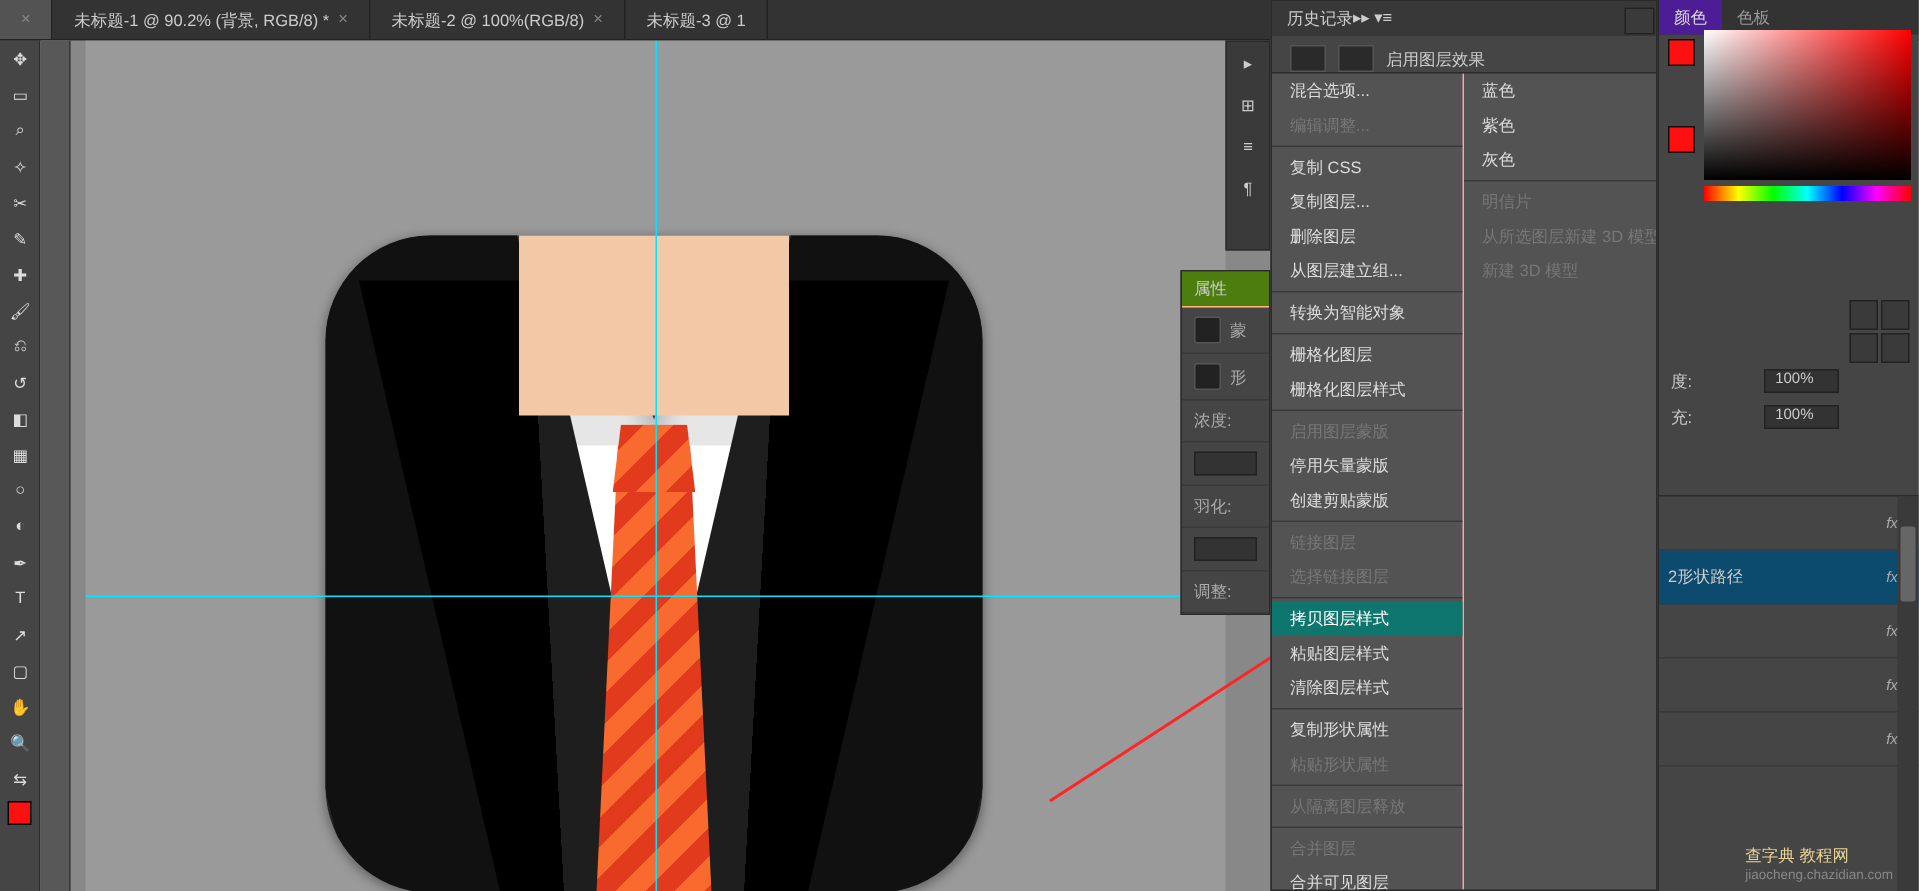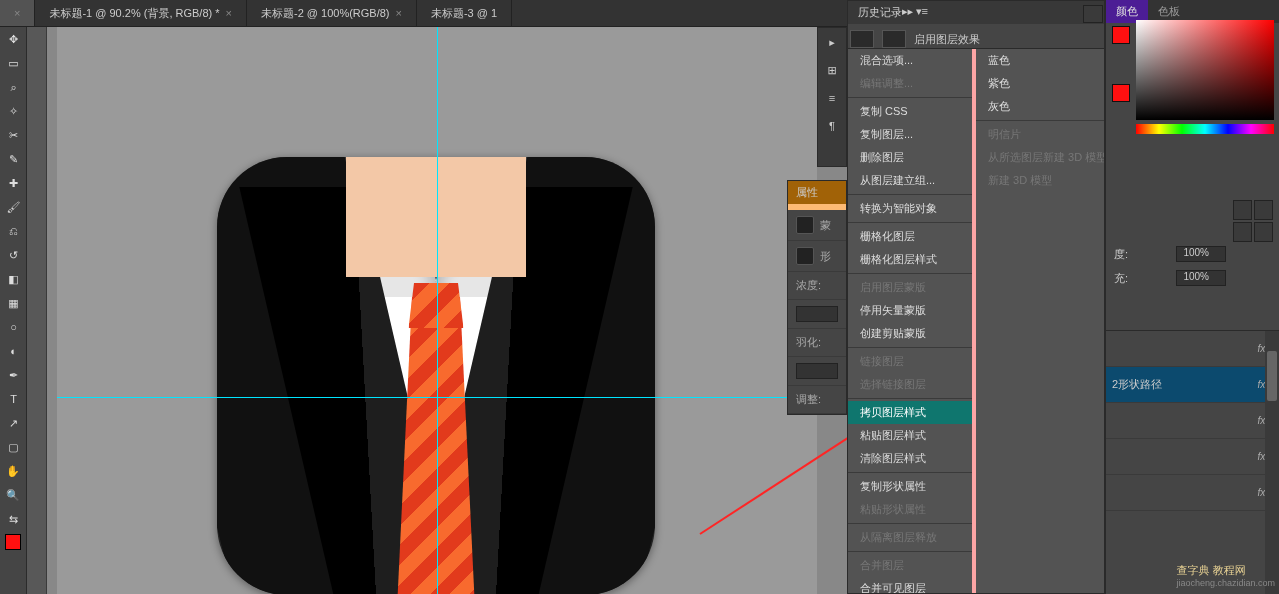--- a/index.html
+++ b/index.html
@@ -38,35 +38,35 @@
 .guide-v { position: absolute; top: 0; bottom: 0; width: 1px; background: #00e5ff; left: 380px; }
 
 
 .arrow { position: absolute; background: #ff2525; height: 2px; transform-origin: left center; }
 .arrow::after { content: ""; position: absolute; right: -1px; top: -4px; border: 5px solid transparent; border-left: 10px solid #ff2525; }
 .arrow1 { left: 700px; top: 533px; width: 225px; transform: rotate(-33deg); }
 .arrow2 { left: 918px; top: 383px; width: 230px; transform: rotate(-48deg); }
 
 
 .props { position: absolute; right: 432px; top: 180px; width: 60px; background: #454545; border: 1px solid #2a2a2a; }
-.props-tab { background: #a16207; padding: 4px 8px; color: #ccc; border-bottom: 6px solid #fdba74; }
+.props-tab { background: #4d7c0f; padding: 4px 8px; color: #ccc; border-bottom: 1px solid #fdba74; }
 .props-row { padding: 6px 8px; display: flex; align-items: center; gap: 6px; border-bottom: 1px solid #3a3a3a; color: #aaa; }
 .props-icon { width: 18px; height: 18px; background: #222; border: 1px solid #555; border-radius: 2px; }
 .props-label { font-size: 11px; }
 .props-input { flex: 1; height: 16px; background: #333; border: 1px solid #222; }
 
 
 .history { position: absolute; right: 174px; top: 0; width: 258px; height: 52px; background: #454545; border: 1px solid #2a2a2a; }
 .history-tab { padding: 4px 10px; background: #383838; display: flex; justify-content: flex-start; }
-.history-row { padding: 6px 2px; display: flex; align-items: center; gap: 8px; }
+.history-row { padding: 6px 12px; display: flex; align-items: center; gap: 8px; }
 .history-thumb { width: 24px; height: 18px; background: #2a2a2a; border: 1px solid #555; }
 
 
 .ctx { position: absolute; right: 174px; top: 48px; width: 258px; bottom: 0; background: #535353; border: 1px solid #2a2a2a; overflow: hidden; }
-.ctx-col1 { position: absolute; left: 0; top: 0; width: 128px; bottom: 0; border-right: 4px solid #fca5a5; }
+.ctx-col1 { position: absolute; left: 0; top: 0; width: 128px; bottom: 0; border-right: 1px solid #fca5a5; }
 .ctx-col2 { position: absolute; left: 128px; top: 0; right: 0; bottom: 0; }
 .ctx-item { padding: 4px 12px; color: #ddd; cursor: pointer; white-space: nowrap; overflow: hidden; }
 .ctx-item.disabled { color: #777; }
 .ctx-sep { height: 1px; background: #3a3a3a; margin: 2px 0; }
 .ctx-item.sel { background: #0f766e; color: #fff; }
 
 
 .rcol { position: absolute; right: 0; top: 0; width: 174px; bottom: 0; background: #454545; border-left: 1px solid #2a2a2a; }
 .rcol-tabs { display: flex; background: #333; }
 .rcol-tab { padding: 4px 10px; color: #999; }
@@ -88,21 +88,21 @@
 .layer-row { height: 36px; display: flex; align-items: center; padding: 0 6px; border-bottom: 1px solid #3a3a3a; gap: 6px; }
 .layer-row.sel { background: #0c4a6e; }
 .fx { margin-left: auto; font-style: italic; color: #aaa; font-size: 10px; }
 .scrollbar { position: absolute; right: 0; top: 0; width: 14px; bottom: 0; background: #3a3a3a; }
 .thumb { position: absolute; left: 2px; right: 2px; top: 20px; height: 50px; background: #666; border-radius: 2px; }
 
 
 .panel-strip { position: absolute; right: 432px; top: 27px; width: 30px; height: 140px; background: #3a3a3a; border: 1px solid #2a2a2a; display: flex; flex-direction: column; }
 .panel-strip-btn { height: 28px; display: flex; align-items: center; justify-content: center; color: #ccc; }
 
-.watermark { position: absolute; right: 4px; bottom: 6px; color: #e8d294; font-size: 13px; font-family: SimSun, serif; margin-left: 30px; }
+.watermark { position: absolute; right: 17px; bottom: 6px; color: #e8d294; font-size: 13px; font-family: SimSun, serif; margin-left: 30px; }
 .watermark .sub { color: #888; font-size: 9px; display: block; text-align: right; }
 
 .top-right-icons { position: absolute; right: 176px; top: 5px; display: flex; gap: 4px; }
 .tri { width: 20px; height: 18px; background: #3a3a3a; border: 1px solid #222; }
 </style>
 </head>
 <body>
 
 <div class="tabs">
   <div class="tab active">

